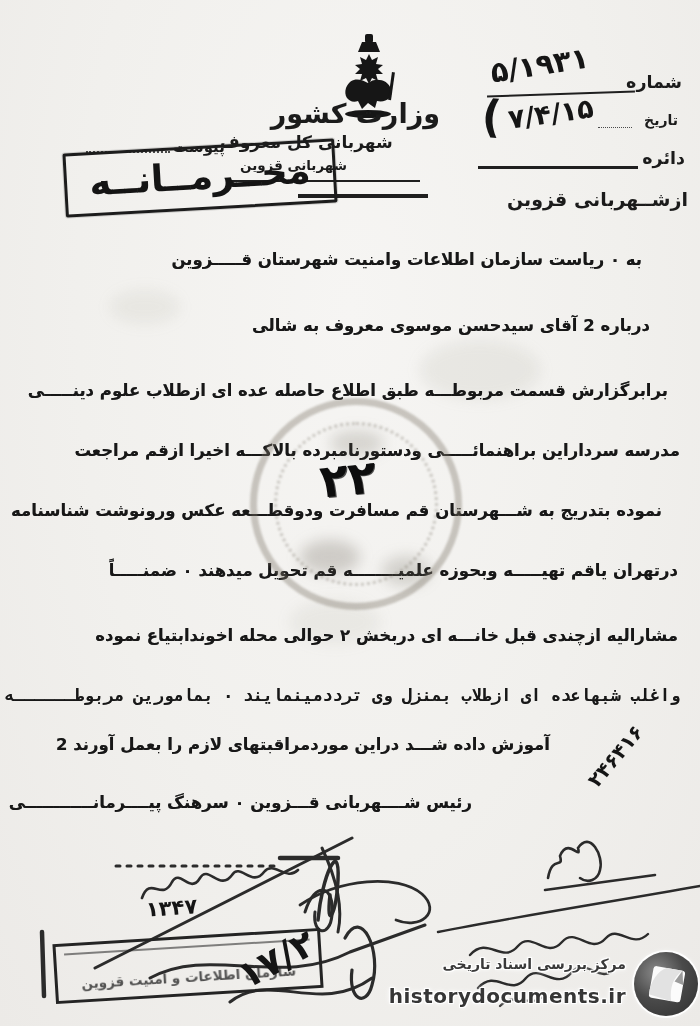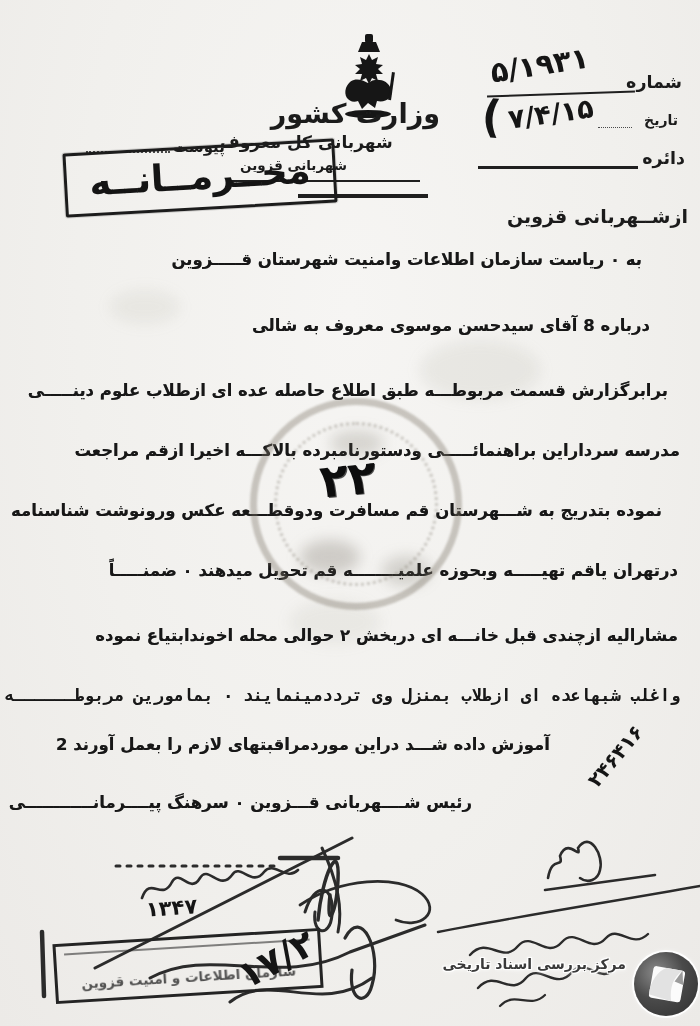--- a/index.html
+++ b/index.html
@@ -90,28 +90,28 @@
   <div class="rule" style="left:487px;top:93px;width:148px;height:2px;transform:rotate(-2deg);"></div>
 
   <div class="abs fa" style="right:22px;top:112px;font-size:14px;font-weight:bold;">تاریخ</div>
   <div class="dotted-rule" style="left:598px;top:127px;width:34px;border-top-width:1.5px;"></div>
   <div class="abs ltr hw" style="left:482px;top:92px;font-size:42px;transform:rotate(4deg) scaleY(1.05);">(</div>
   <div class="abs ltr hw" style="left:508px;top:98px;font-size:27px;transform:rotate(-8deg);letter-spacing:1px;">۷/۴/۱۵</div>
 
   <div class="abs fa" style="right:15px;top:148px;font-size:17.5px;font-weight:bold;">دائره</div>
   <div class="rule" style="left:478px;top:166px;width:160px;height:2.5px;"></div>
 
-  <div class="abs fa" style="right:12px;top:205px;font-size:19px;font-weight:bold;">ازشــهربانی قزوین</div>
+  <div class="abs fa" style="right:12px;top:188px;font-size:19px;font-weight:bold;">ازشــهربانی قزوین</div>
 
   <div class="conf-box">
     <span class="conf-text">محــرمــانــه</span>
   </div>
 
   <div class="body-line" style="right:58px;top:250px;">به ۰ ریاست سازمان اطلاعات وامنیت شهرستان قـــــزوین</div>
-  <div class="body-line" style="right:50px;top:316px;">درباره 8 آقای سیدحسن موسوی معروف به شالی</div>
+  <div class="body-line" style="right:50px;top:316px;">درباره 2 آقای سیدحسن موسوی معروف به شالی</div>
   <div class="body-line" style="right:32px;top:381px;">برابرگزارش قسمت مربوطـــه طبق اطلاع حاصله عده ای ازطلاب علوم دینـــــی</div>
   <div class="body-line" style="right:20px;top:441px;">مدرسه سرداراین براهنمائـــــی ودستورنامبرده بالاکـــه اخیرا ازقم مراجعت</div>
   <div class="body-line" style="right:38px;top:501px;">نموده بتدریج به شـــهرستان قم مسافرت ودوقطـــعه عکس ورونوشت شناسنامه</div>
   <div class="body-line" style="right:22px;top:561px;">درتهران یاقم تهیـــــه وبحوزه علمیــــــــه قم تحویل میدهند ۰ ضمنـــــاً</div>
   <div class="body-line" style="right:22px;top:626px;">مشارالیه ازچندی قبل خانـــه ای دربخش ۲ حوالی محله اخوندابتیاع نموده</div>
   <div class="body-line" style="right:20px;top:686px;font-family:Liberation Mono, monospace;">واغلب شبهاعده ای ازطلاب بمنزل وی ترددمینمایند ۰ بمامورین مربوطــــــه</div>
   <div class="body-line" style="right:150px;top:735px;">آموزش داده شـــد دراین موردمراقبتهای لازم را بعمل آورند 2</div>
   <div class="body-line" style="right:228px;top:793px;">رئیس شــــهربانی قـــزوین ۰ سرهنگ پیــــرمانــــــــــــی</div>
 
   <div class="stamp-ring" style="left:250px;top:398px;width:212px;height:212px;border:7px solid rgba(125,118,106,.38);"></div>
@@ -148,20 +148,21 @@
 
   <div class="abs ltr hw" style="left:146px;top:896px;font-size:21px;transform:rotate(-4deg);letter-spacing:1px;">۱۳۴۷</div>
 
   <div class="bstamp">
     <div class="bstamp-inner-rule"></div>
     <span class="bstamp-text">سازمان اطلاعات و امنیت قزوین</span>
   </div>
   <div class="abs ltr hw" style="left:236px;top:938px;font-size:37px;transform:rotate(-28deg);">۱۷/۲</div>
 
   <div class="wm-title">مرکز بررسی اسناد تاریخی</div>
+  <div class="wm-url">historydocuments.ir</div>
   <div class="wm-logo">
     <svg width="64" height="64" viewBox="0 0 64 64">
       <g transform="rotate(10 32 32)">
         <path d="M20,16 h26 a3,3 0 0 1 3,3 v26 a3,3 0 0 1 -3,3 h-26 a3,3 0 0 1 -3,-3 v-26 a3,3 0 0 1 3,-3 z" fill="#fbfbfb"></path>
         <path d="M46,16 C38,24 36,34 40,48 L17,45 C16,32 22,20 30,16 z" fill="#e2e2e2"></path>
         <path d="M46,16 L49,30 L40,28 z" fill="#9a9a9a"></path>
       </g>
     </svg>
   </div>
 

